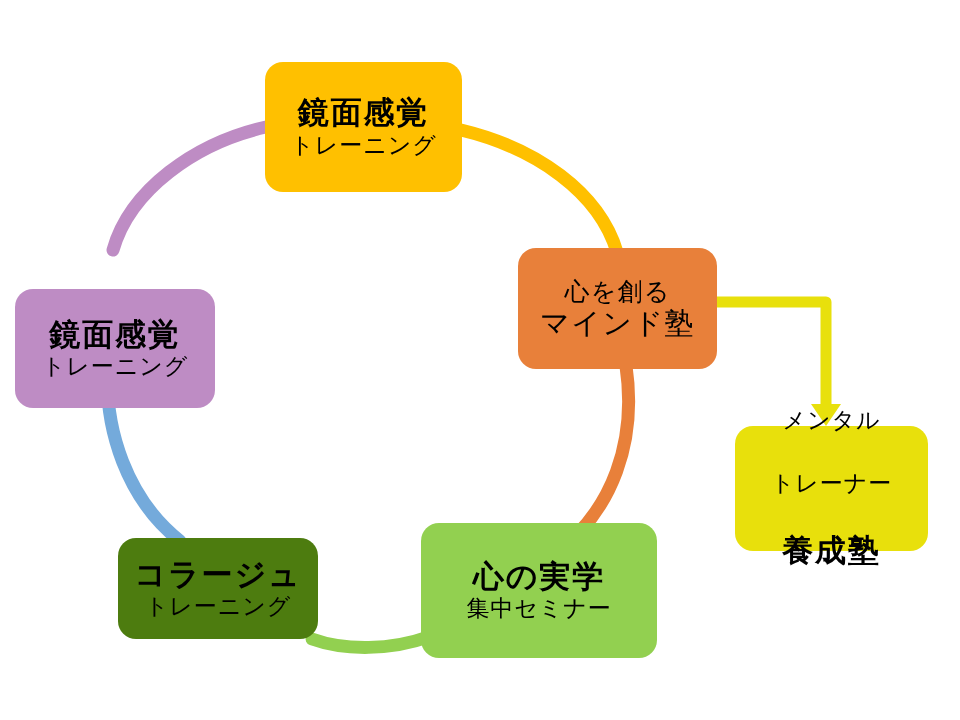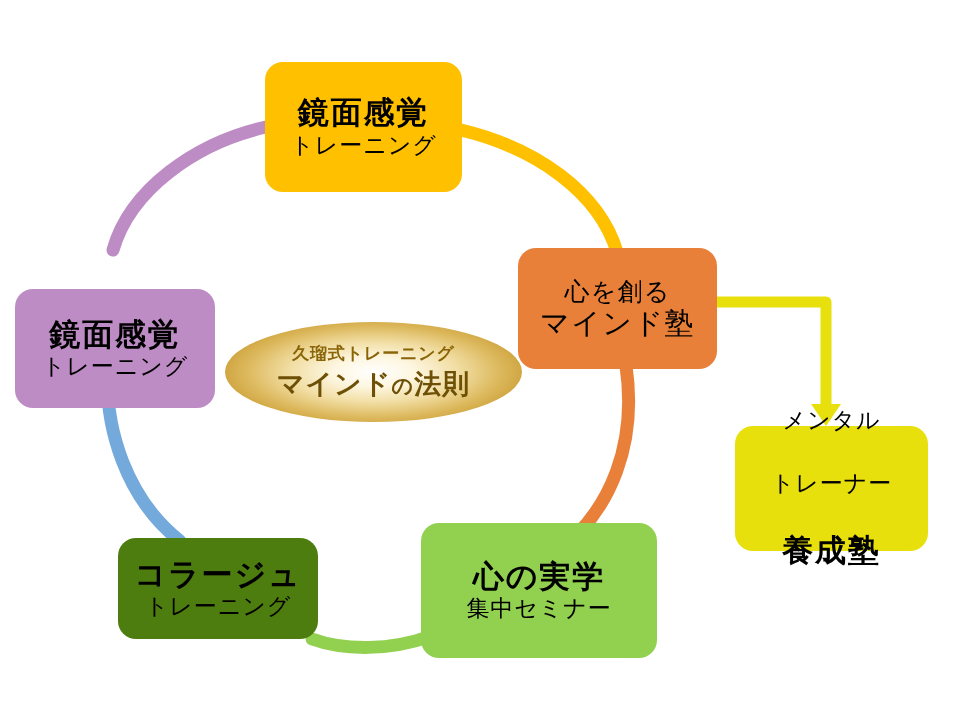--- a/index.html
+++ b/index.html
@@ -178,18 +178,14 @@
     <span class="l-big">鏡面感覚</span>
     <span class="l-small">トレーニング</span>
   </div>
 
   <div class="node" id="node-mental">
     <span class="l-small">メンタル</span>
     <span class="l-small">トレーナー</span>
     <span class="l-big">養成塾</span>
   </div>
 
-  <div id="center-badge">
-    <span class="c-small">久瑠式トレーニング</span>
-    <span class="c-big"><span>マインド</span><span class="particle">の</span><span>法則</span></span>
-  </div>
 
 </div>
 
 </body></html>

